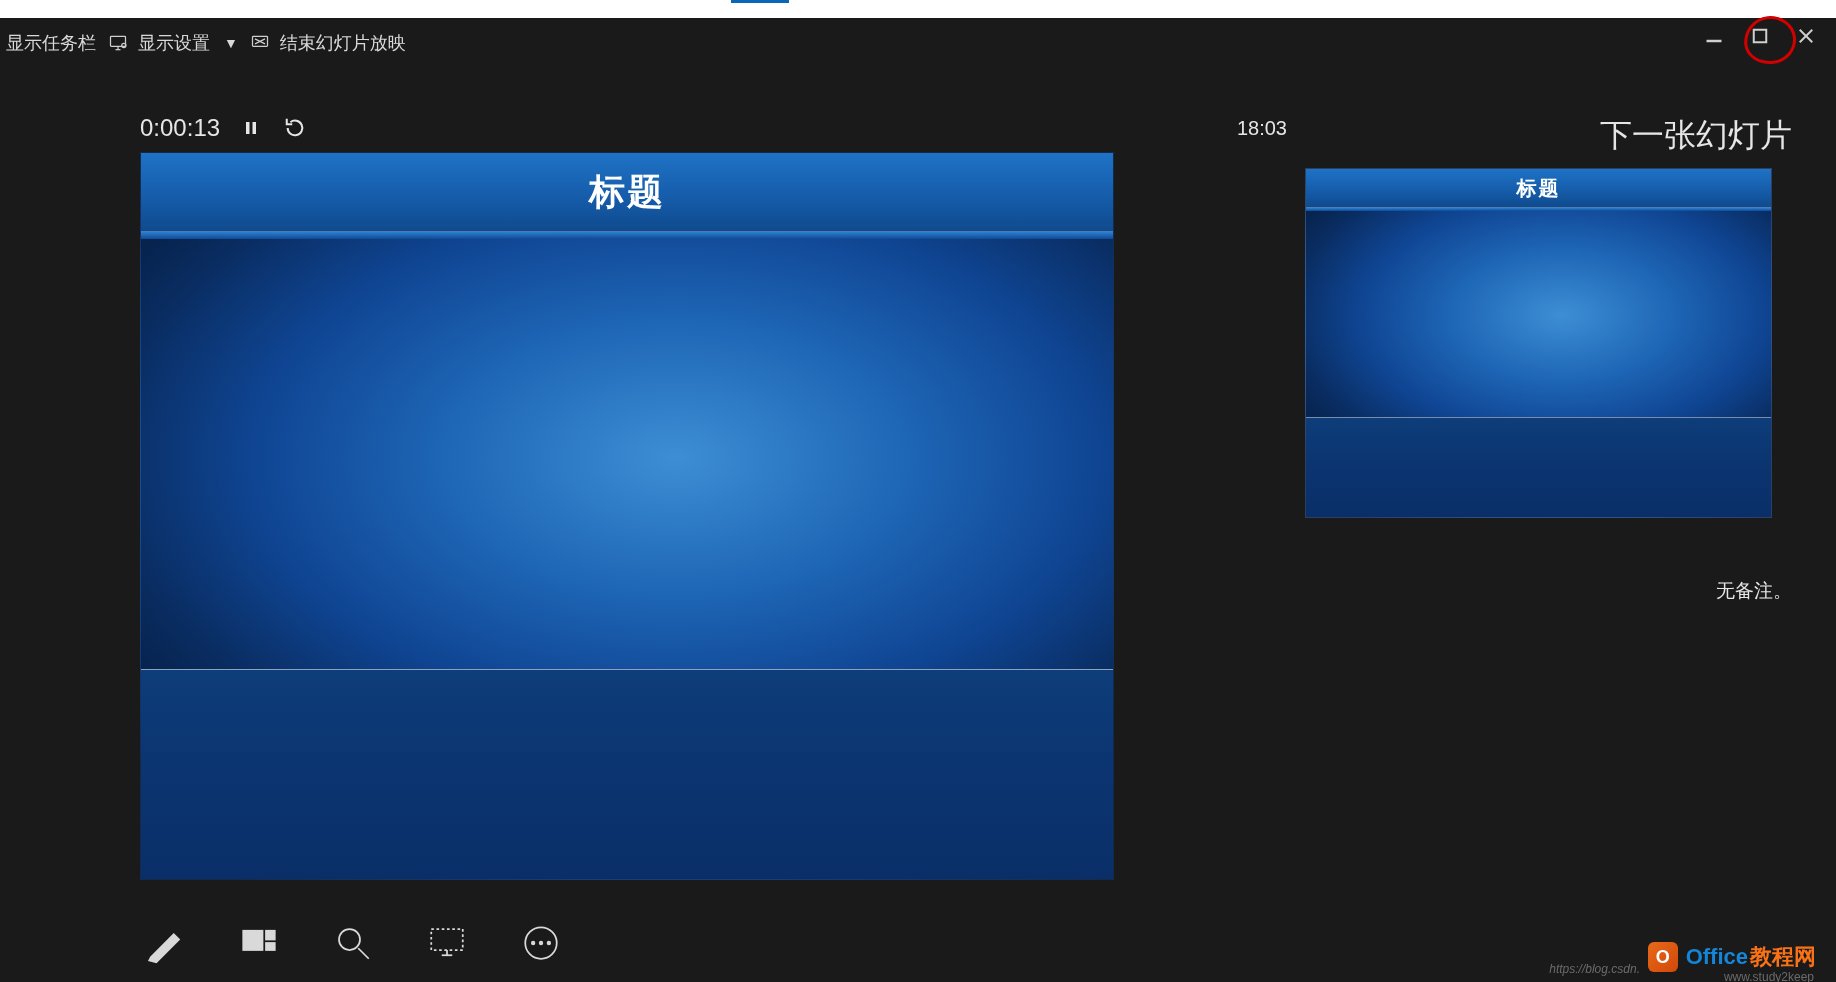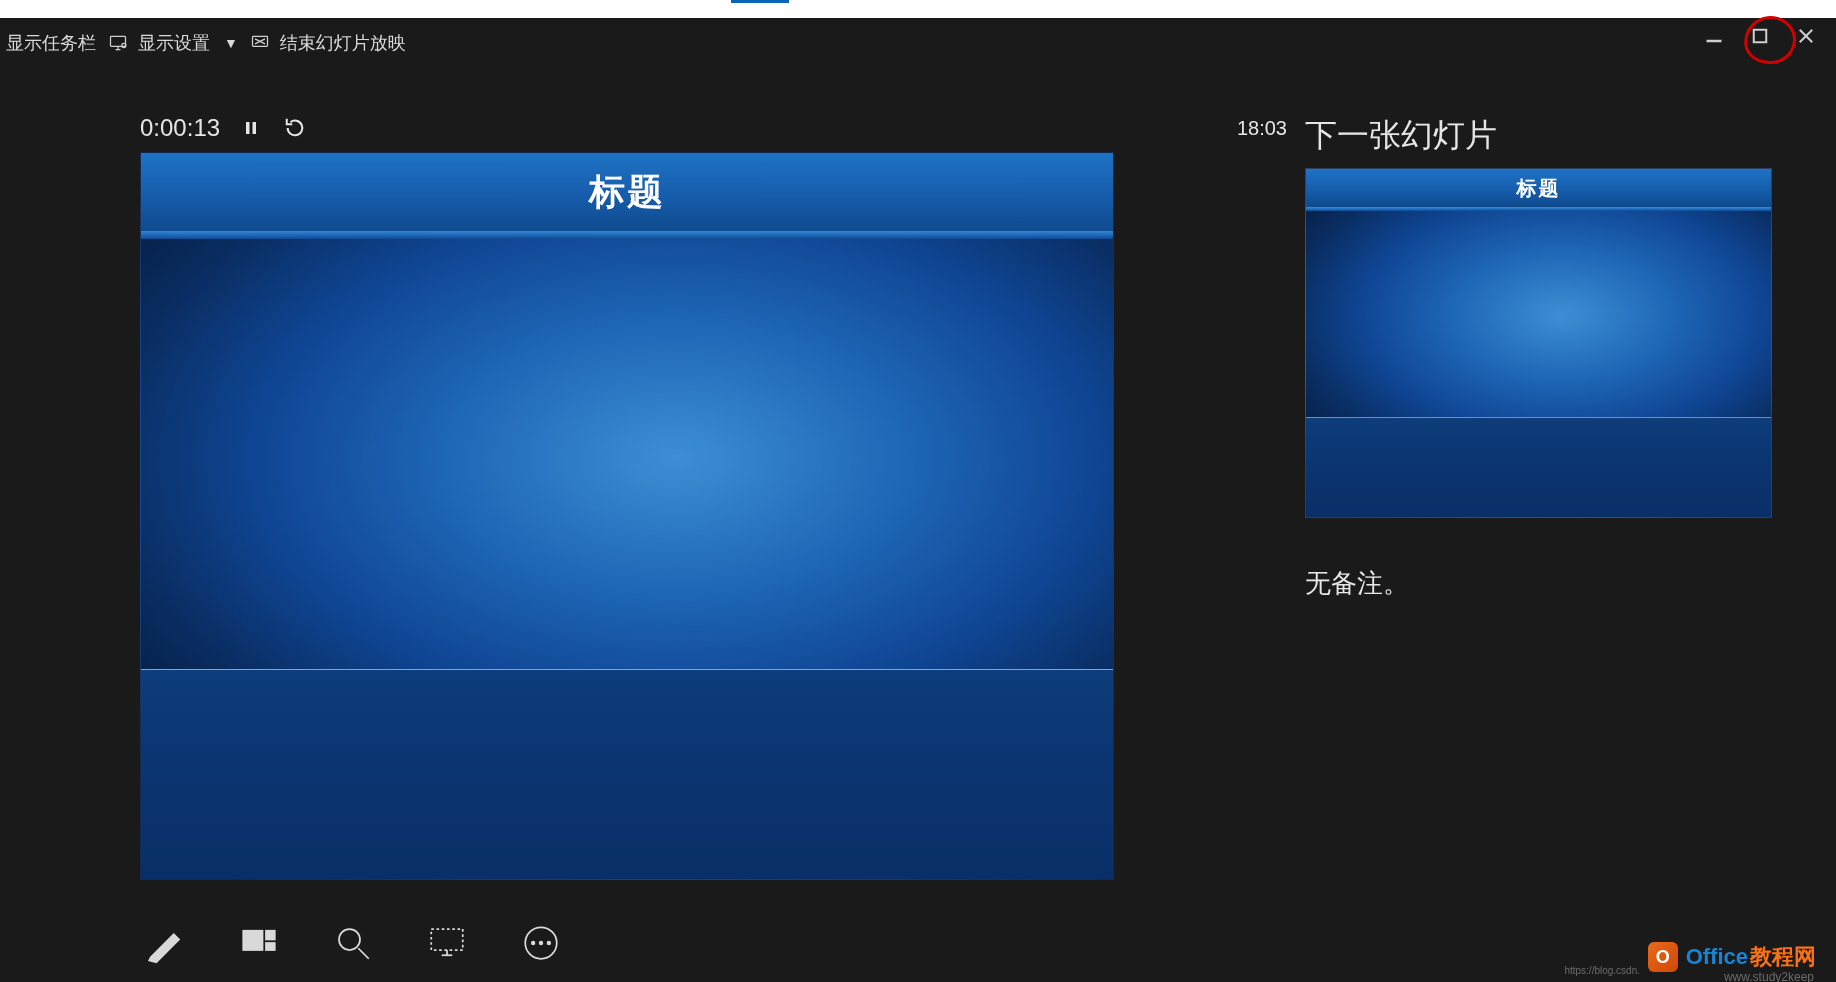--- a/index.html
+++ b/index.html
@@ -21,21 +21,21 @@
   .dropdown-caret { margin-left: 4px; font-size: 14px; }
   
   .winctrl { position: absolute; top: 0; right: 6px; height: 36px; display: flex; gap: 26px; align-items: center; padding-right: 14px; }
   .winbtn { width: 20px; height: 20px; color: #cfcfcf; display: flex; align-items: center; justify-content: center; cursor: pointer; font-size: 18px; }
   .circle-annot {
     position: absolute; top: -2px; right: 40px; width: 52px; height: 48px;
     border: 3px solid #d40000; border-radius: 50% 50% 48% 52% / 55% 50% 50% 45%;
     transform: rotate(-6deg); pointer-events: none;
   }
   
-  .main { position: absolute; top: 50px; left: 0; right: 0; bottom: 0; display: flex; }
+  .main { position: absolute; top: 50px; left: 0; right: 0; bottom: 0; display: flex; text-align: right; }
   .left-col { width: 1305px; padding: 46px 0 0 140px; position: relative; }
   .right-col { flex: 1; padding: 46px 44px 0 0; position: relative; }
   
   .timer-row { display: flex; align-items: center; gap: 18px; font-size: 24px; color: #e6e6e6; margin-bottom: 10px; }
   .timer-row .spacer { flex: 1; }
   .ctrl-btn { width: 26px; height: 26px; display: flex; align-items: center; justify-content: center; cursor: pointer; color: #e6e6e6; }
   .clock { font-size: 20px; padding-right: 18px; }
   
   .slide {
     width: 974px; height: 728px; position: relative; overflow: hidden;
@@ -65,37 +65,37 @@
   .next-title { font-size: 32px; color: #e6e6e6; margin-bottom: 10px; }
   .thumb {
     width: 467px; height: 350px; position: relative; overflow: hidden;
     background: radial-gradient(ellipse 70% 55% at 55% 42%, #3d8ed4 0%, #1e66b6 34%, #0f4593 62%, #092b5e 85%, #061f46 100%);
     border: 1px solid rgba(255,255,255,0.15);
     cursor: pointer;
   }
   .thumb .slide-header { height: 38px; font-size: 20px; font-weight: 600; }
   .thumb .slide-divider { height: 4px; }
   .thumb .slide-lower { height: 100px; border-top: 1px solid rgba(255,255,255,0.45); }
-  .notes { margin-top: 48px; font-size: 26px; color: #e6e6e6; }
+  .notes { margin-top: 60px; font-size: 19px; color: #e6e6e6; }
   
   .watermark {
     position: absolute; right: 20px; bottom: 10px; display: flex; align-items: center; gap: 8px;
     font-size: 22px; font-weight: 700;
   }
   .wm-icon {
     width: 30px; height: 30px; border-radius: 6px;
     background: linear-gradient(135deg, #e86a1a, #d14808);
     display: flex; align-items: center; justify-content: center;
     color: #fff; font-size: 18px; font-weight: 900;
   }
   .wm-text { display: flex; align-items: baseline; gap: 2px; }
   .wm-office { color: #1585d8; }
   .wm-suffix { color: #f97316; }
   .wm-sub { position: absolute; right: 22px; bottom: -2px; color: #6b6b6b; font-size: 12px; font-weight: 400; }
-  .blog-url { position: absolute; right: 196px; bottom: 6px; color: #6b6b6b; font-size: 10px; }
+  .blog-url { position: absolute; right: 196px; bottom: 6px; color: #6b6b6b; font-size: 12px; font-style: italic; }
 </style>
 </head>
 <body>
 
 <div class="browser-bar">
   <div class="browser-accent"></div>
 </div>
 
 <div class="app">
 

